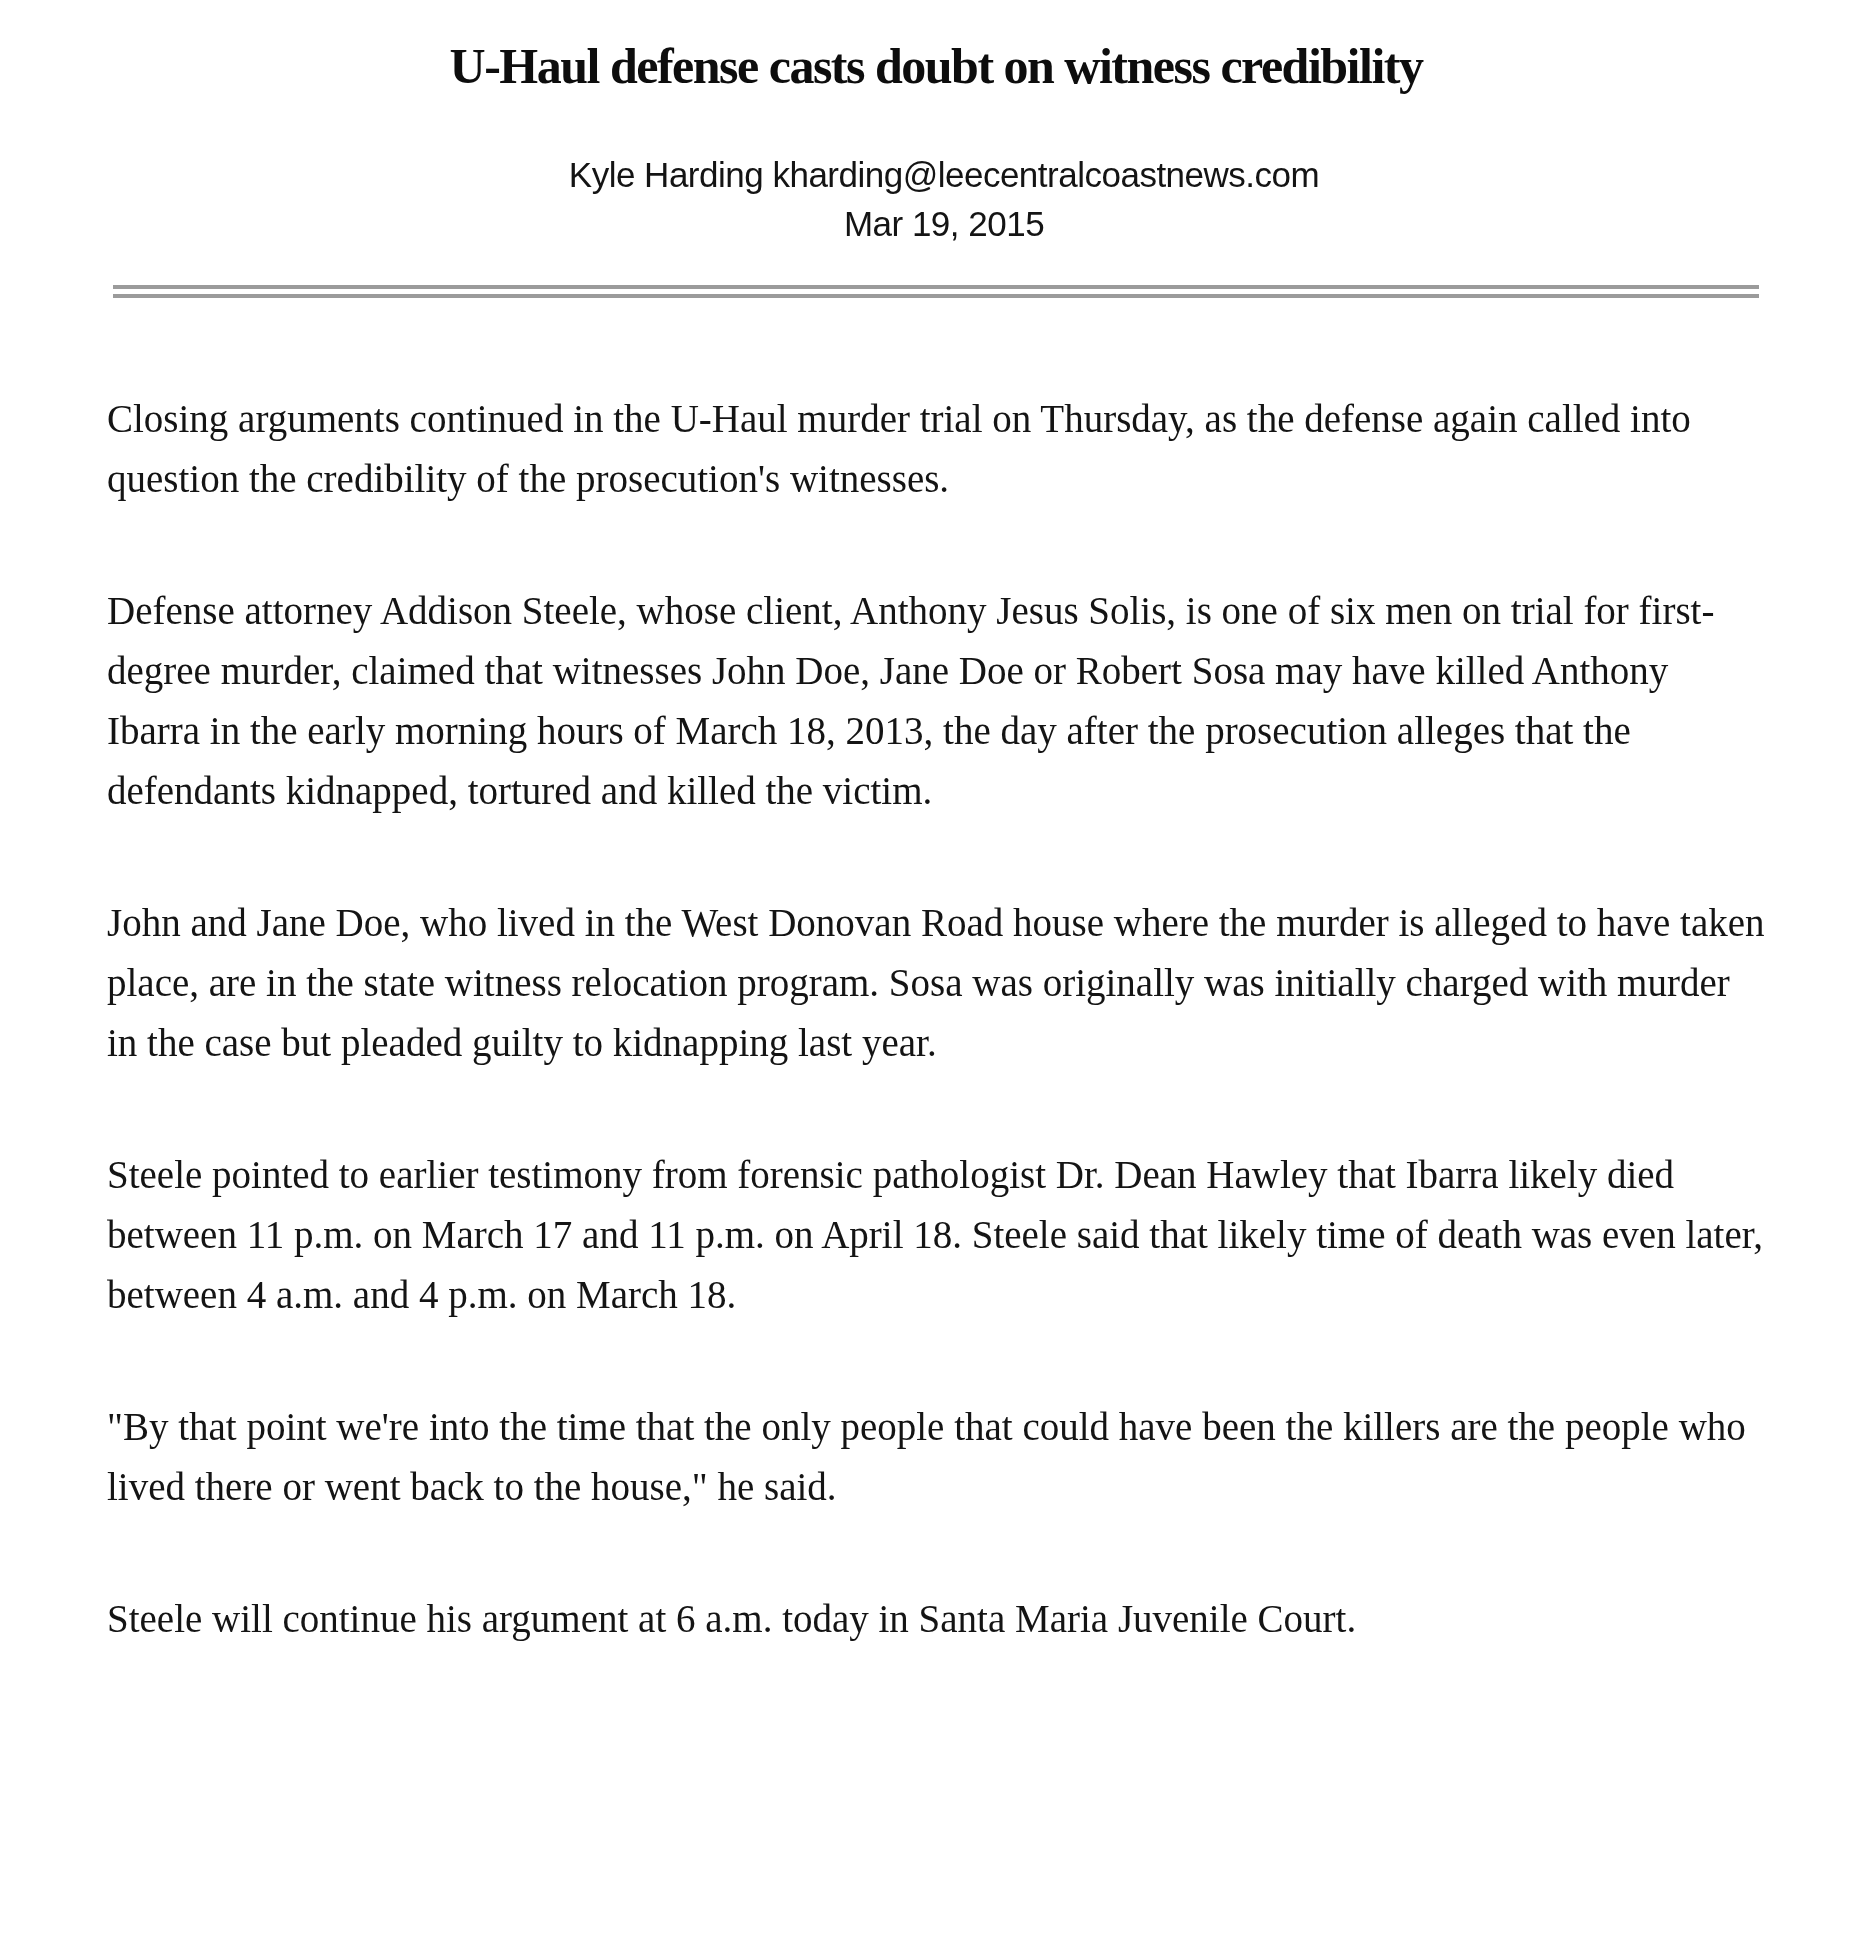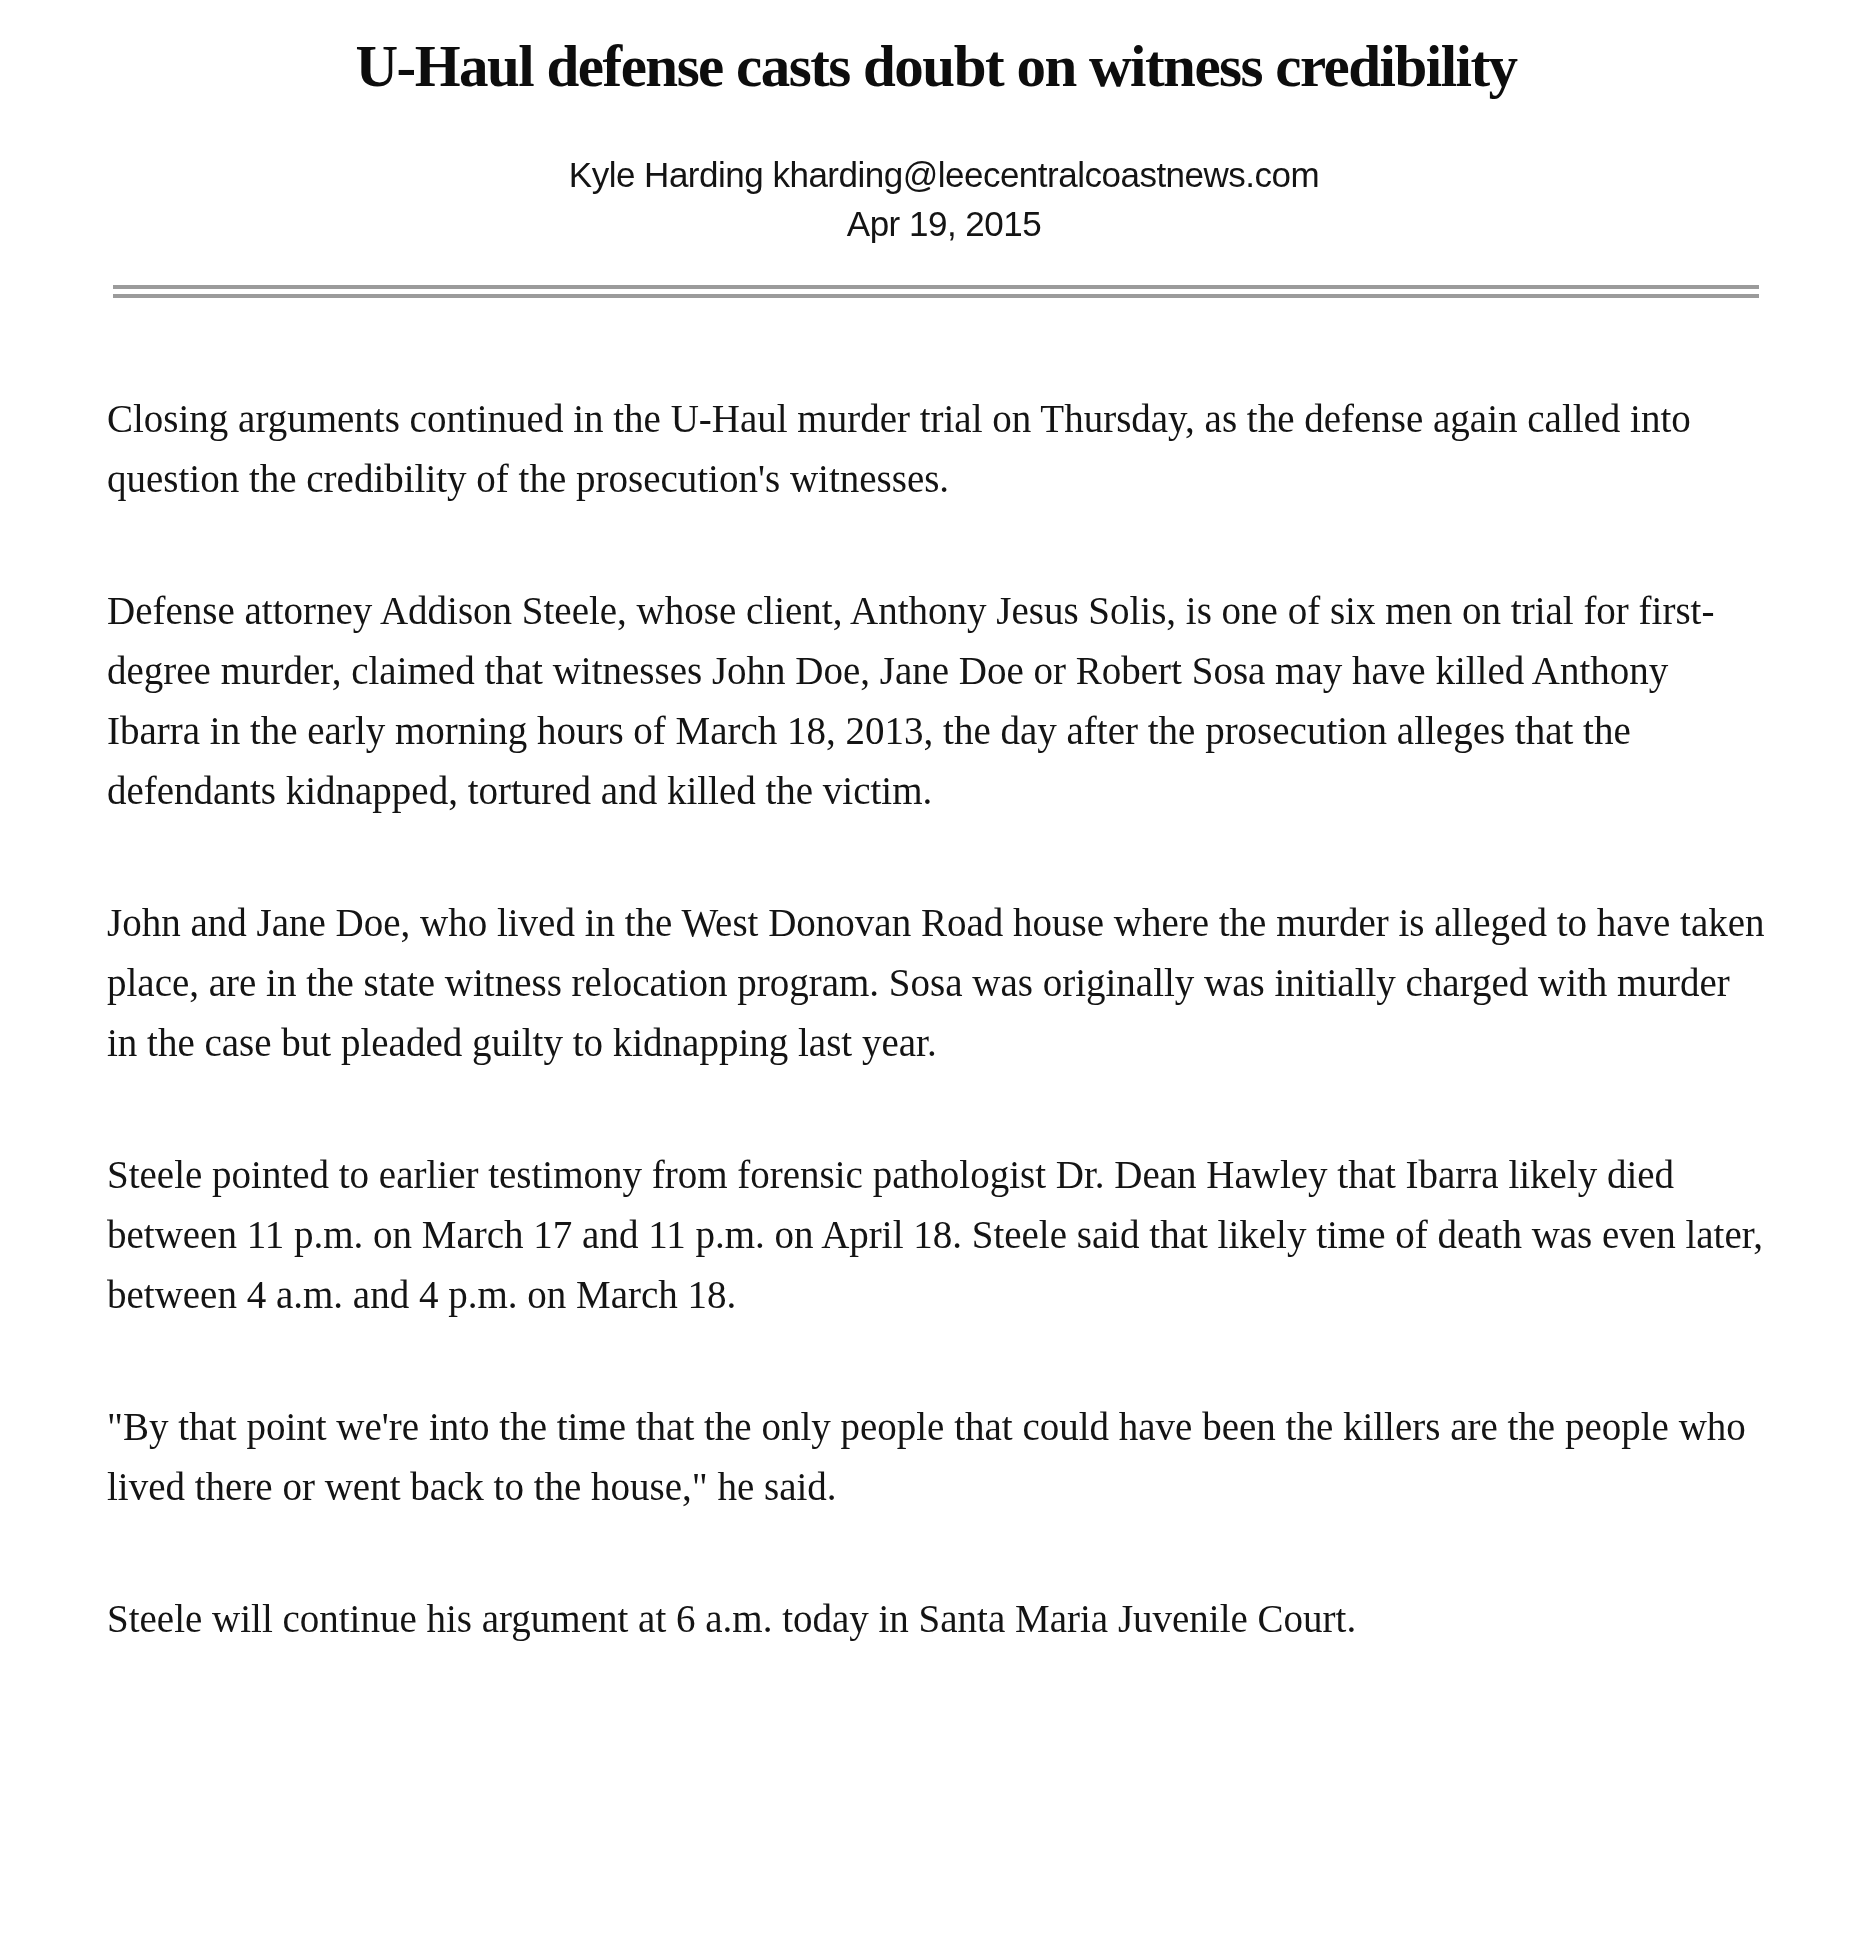--- a/index.html
+++ b/index.html
@@ -13,21 +13,21 @@
     font-family: "Liberation Serif", "DejaVu Serif", serif;
     color: var(--text, #141414);
   }
   .header {
     text-align: center;
     padding-top: 25px;
   }
   .title {
     font-family: "Liberation Serif", "DejaVu Serif", serif;
     font-weight: 700;
-    font-size: 59px;
+    font-size: 50px;
     line-height: 82px;
     letter-spacing: -1.5px;
     color: var(--title, #0d0d0d);
   }
   .byline-block {
     margin-top: 43px;
     font-family: "Liberation Sans", "DejaVu Sans", sans-serif;
     font-size: 35px;
     line-height: 49px;
     letter-spacing: -0.5px;
@@ -58,21 +58,21 @@
   .body p:last-child { margin-bottom: 0; }
 </style>
 </head>
 <body>
 
 <main class="page">
   <header class="header">
     <h1 class="title">U-Haul defense casts doubt on witness credibility</h1>
     <div class="byline-block">
       <div>Kyle Harding kharding@leecentralcoastnews.com</div>
-      <div>Apr 19, 2015</div>
+      <div>Mar 19, 2015</div>
     </div>
   </header>
 
   <hr class="divider">
 
   <section class="body">
     <p>Closing arguments continued in the U-Haul murder trial on Thursday, as the defense again called into question the credibility of the prosecution's witnesses.</p>
     <p>Defense attorney Addison Steele, whose client, Anthony Jesus Solis, is one of six men on trial for first-degree murder, claimed that witnesses John Doe, Jane Doe or Robert Sosa may have killed Anthony Ibarra in the early morning hours of March 18, 2013, the day after the prosecution alleges that the defendants kidnapped, tortured and killed the victim.</p>
     <p>John and Jane Doe, who lived in the West Donovan Road house where the murder is alleged to have taken place, are in the state witness relocation program. Sosa was originally was initially charged with murder in the case but pleaded guilty to kidnapping last year.</p>
     <p>Steele pointed to earlier testimony from forensic pathologist Dr. Dean Hawley that Ibarra likely died between 11 p.m. on March 17 and 11 p.m. on April 18. Steele said that likely time of death was even later, between 4 a.m. and 4 p.m. on March 18.</p>

